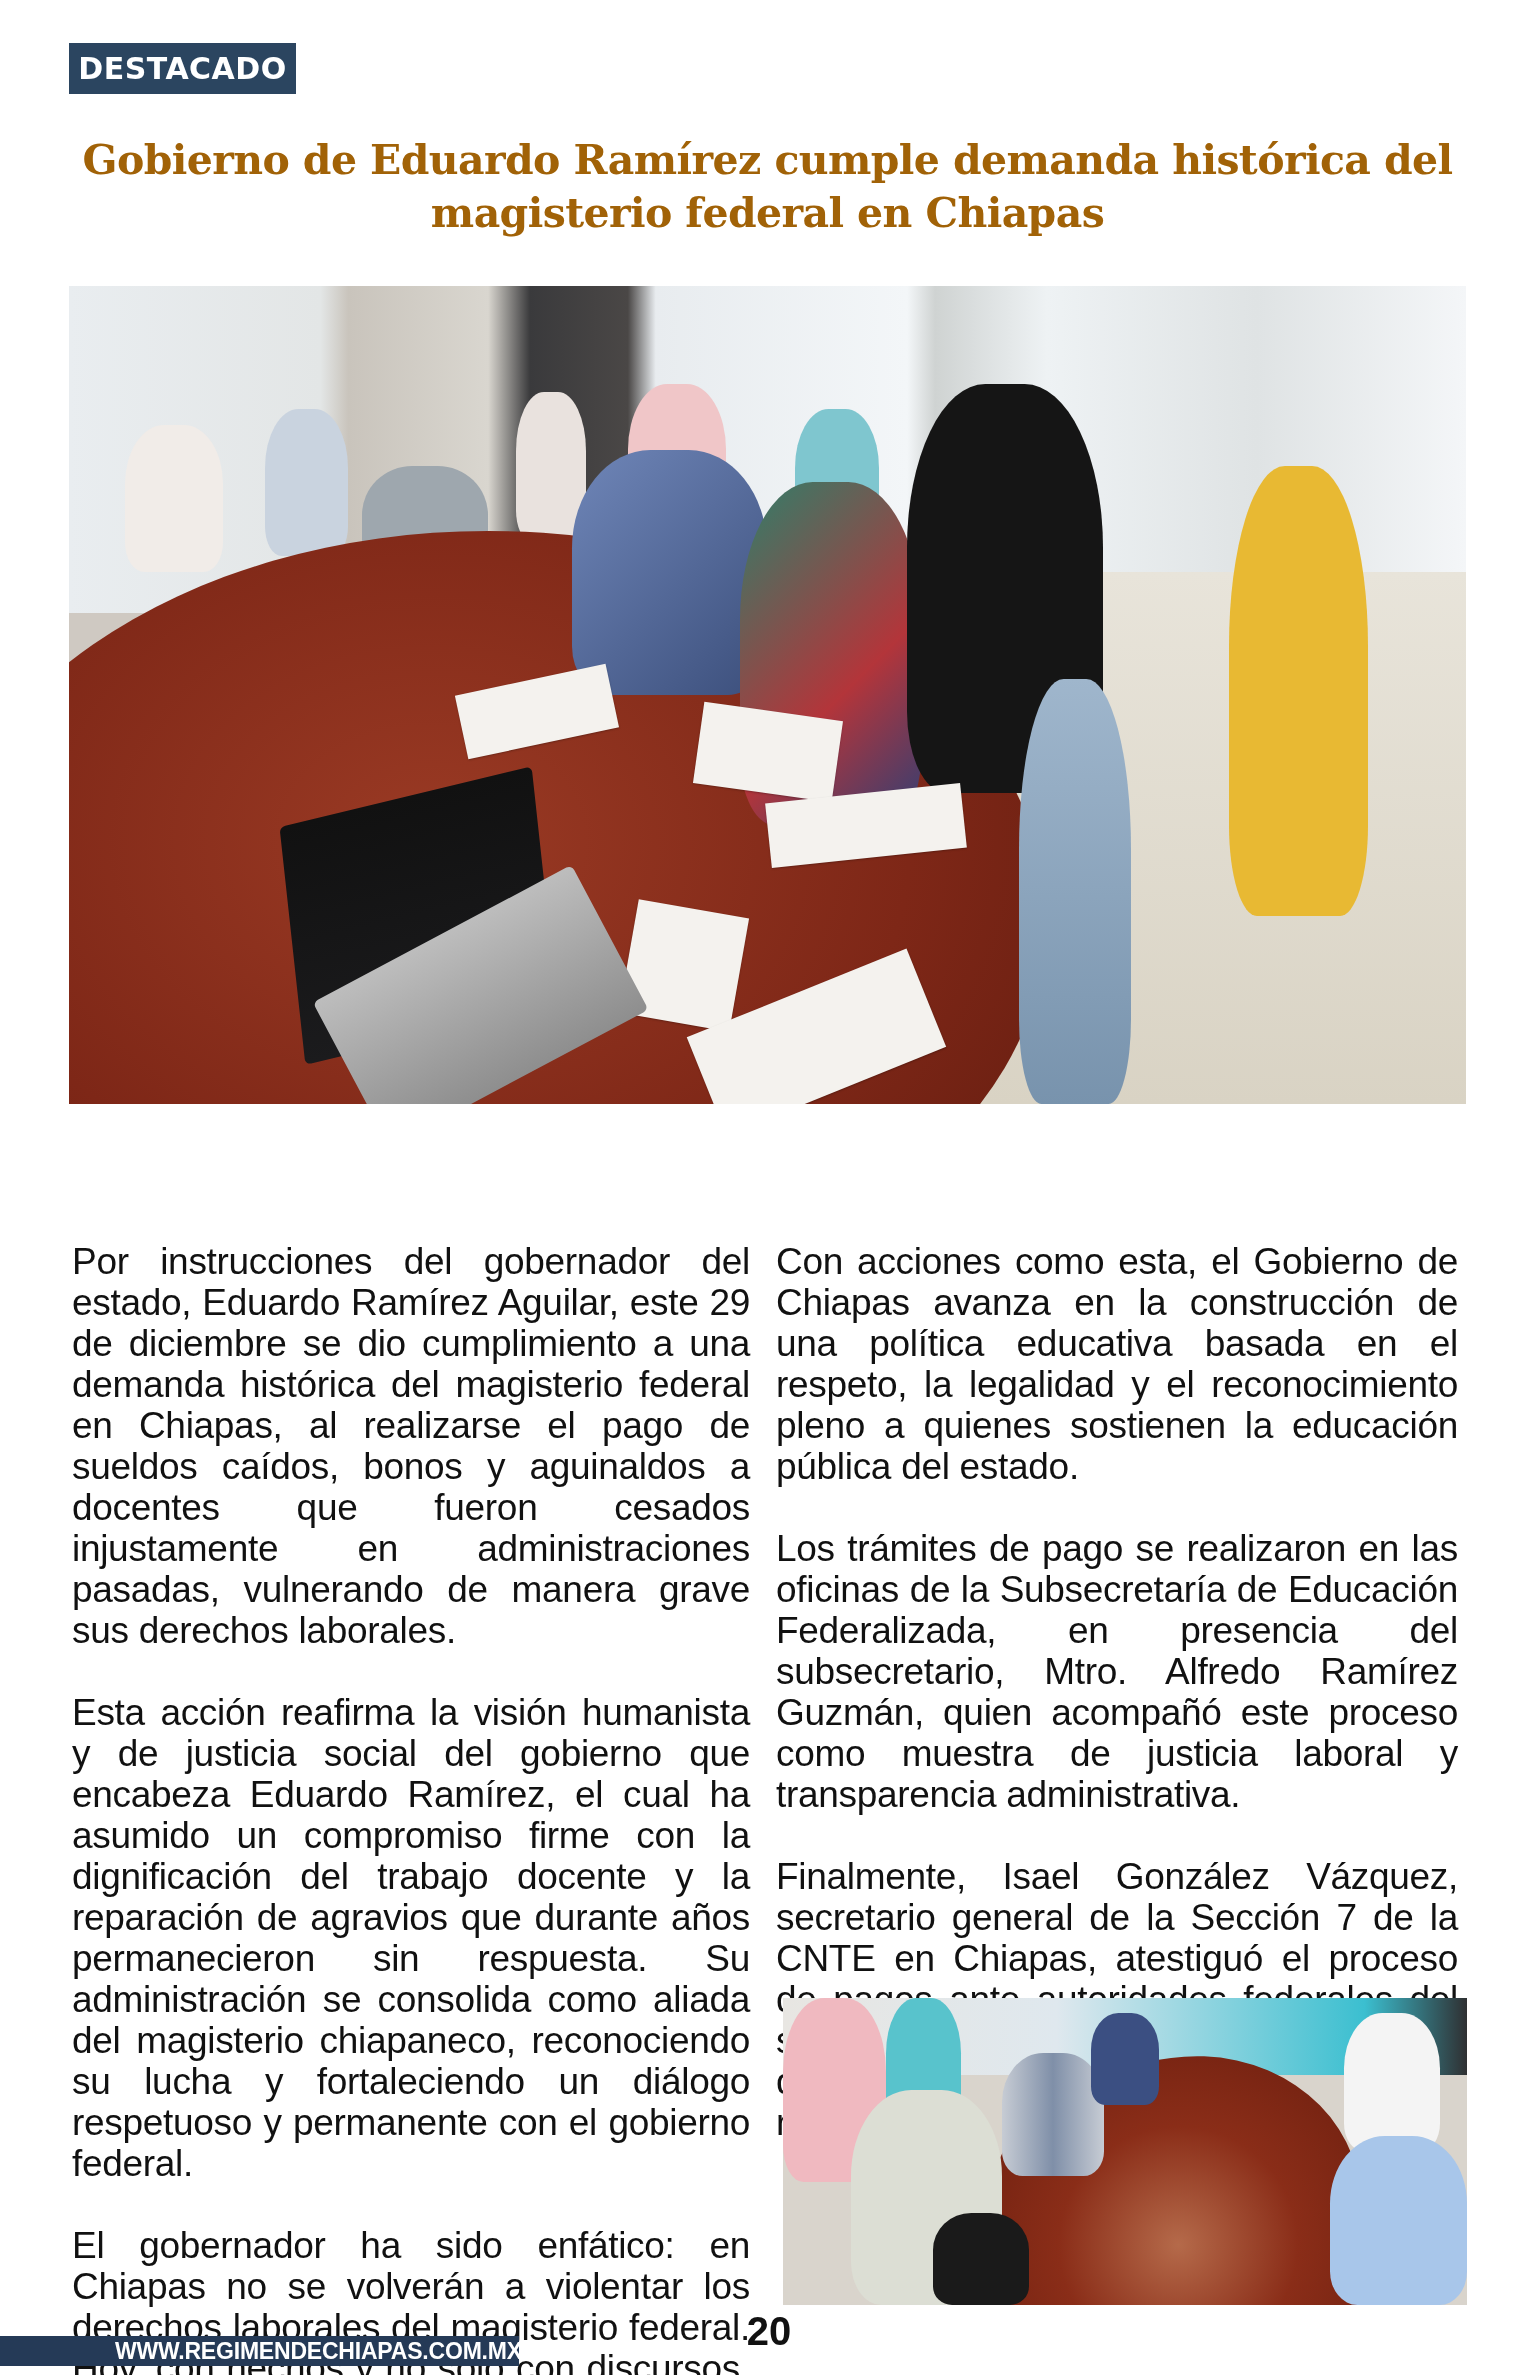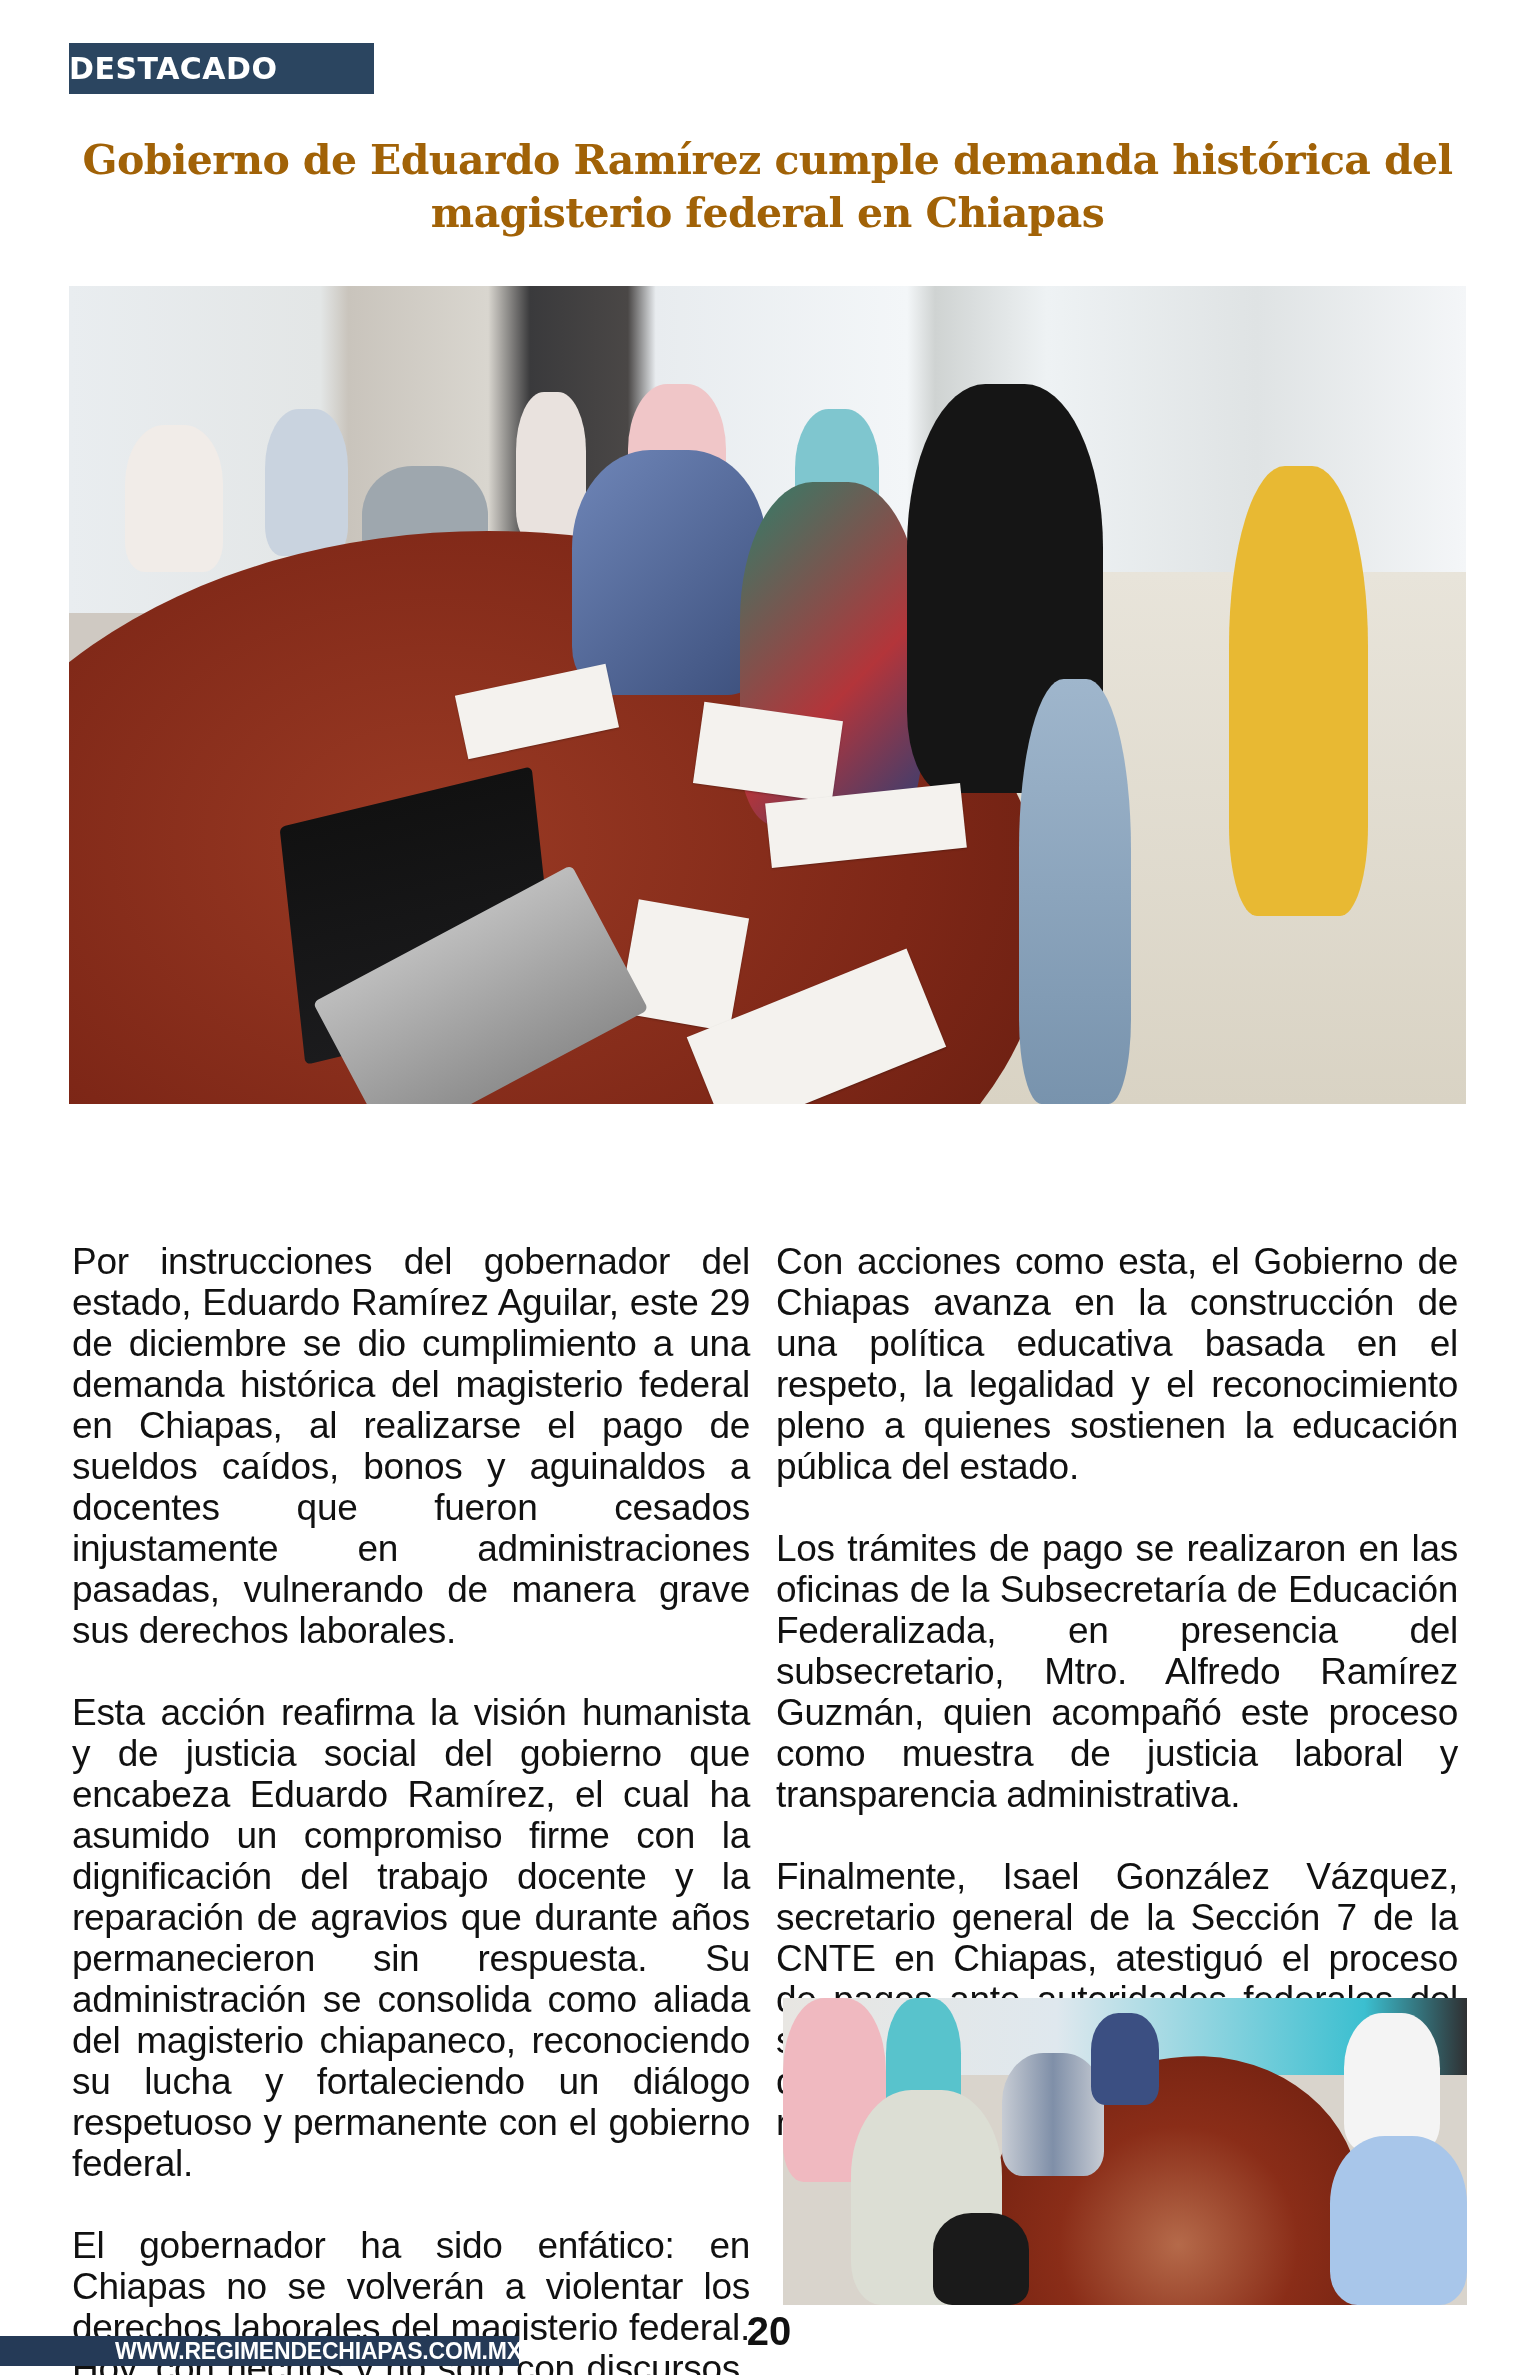--- a/index.html
+++ b/index.html
@@ -2,23 +2,23 @@
 <html><head>
   <meta charset="utf-8">
   <style>
     html, body { margin: 0; padding: 0; background: #ffffff; }
     body {
       width: 1537px; height: 2376px; position: relative; overflow: hidden;
       font-family: "Liberation Sans", "DejaVu Sans", sans-serif;
       color: #111111;
     }
     .badge {
-      position: absolute; left: 69px; top: 43px; width: 305px; height: 51px;
+      position: absolute; left: 69px; top: 43px; width: 227px; height: 51px;
       background: #2b4560; color: #ffffff;
-      display: flex; align-items: center; 
+      display: flex; align-items: center; justify-content: center;
       font-family: "DejaVu Sans", "Liberation Sans", sans-serif;
       font-weight: bold; font-size: 30px; letter-spacing: 0.5px;
     }
     .title {
       position: absolute; left: 69px; top: 134px; width: 1397px;
       text-align: center; color: #a16207;
       font-family: "DejaVu Serif", "Liberation Serif", serif;
       font-weight: bold; font-size: 41px; line-height: 53px;
       letter-spacing: -0.6px; margin: 0;
     }

